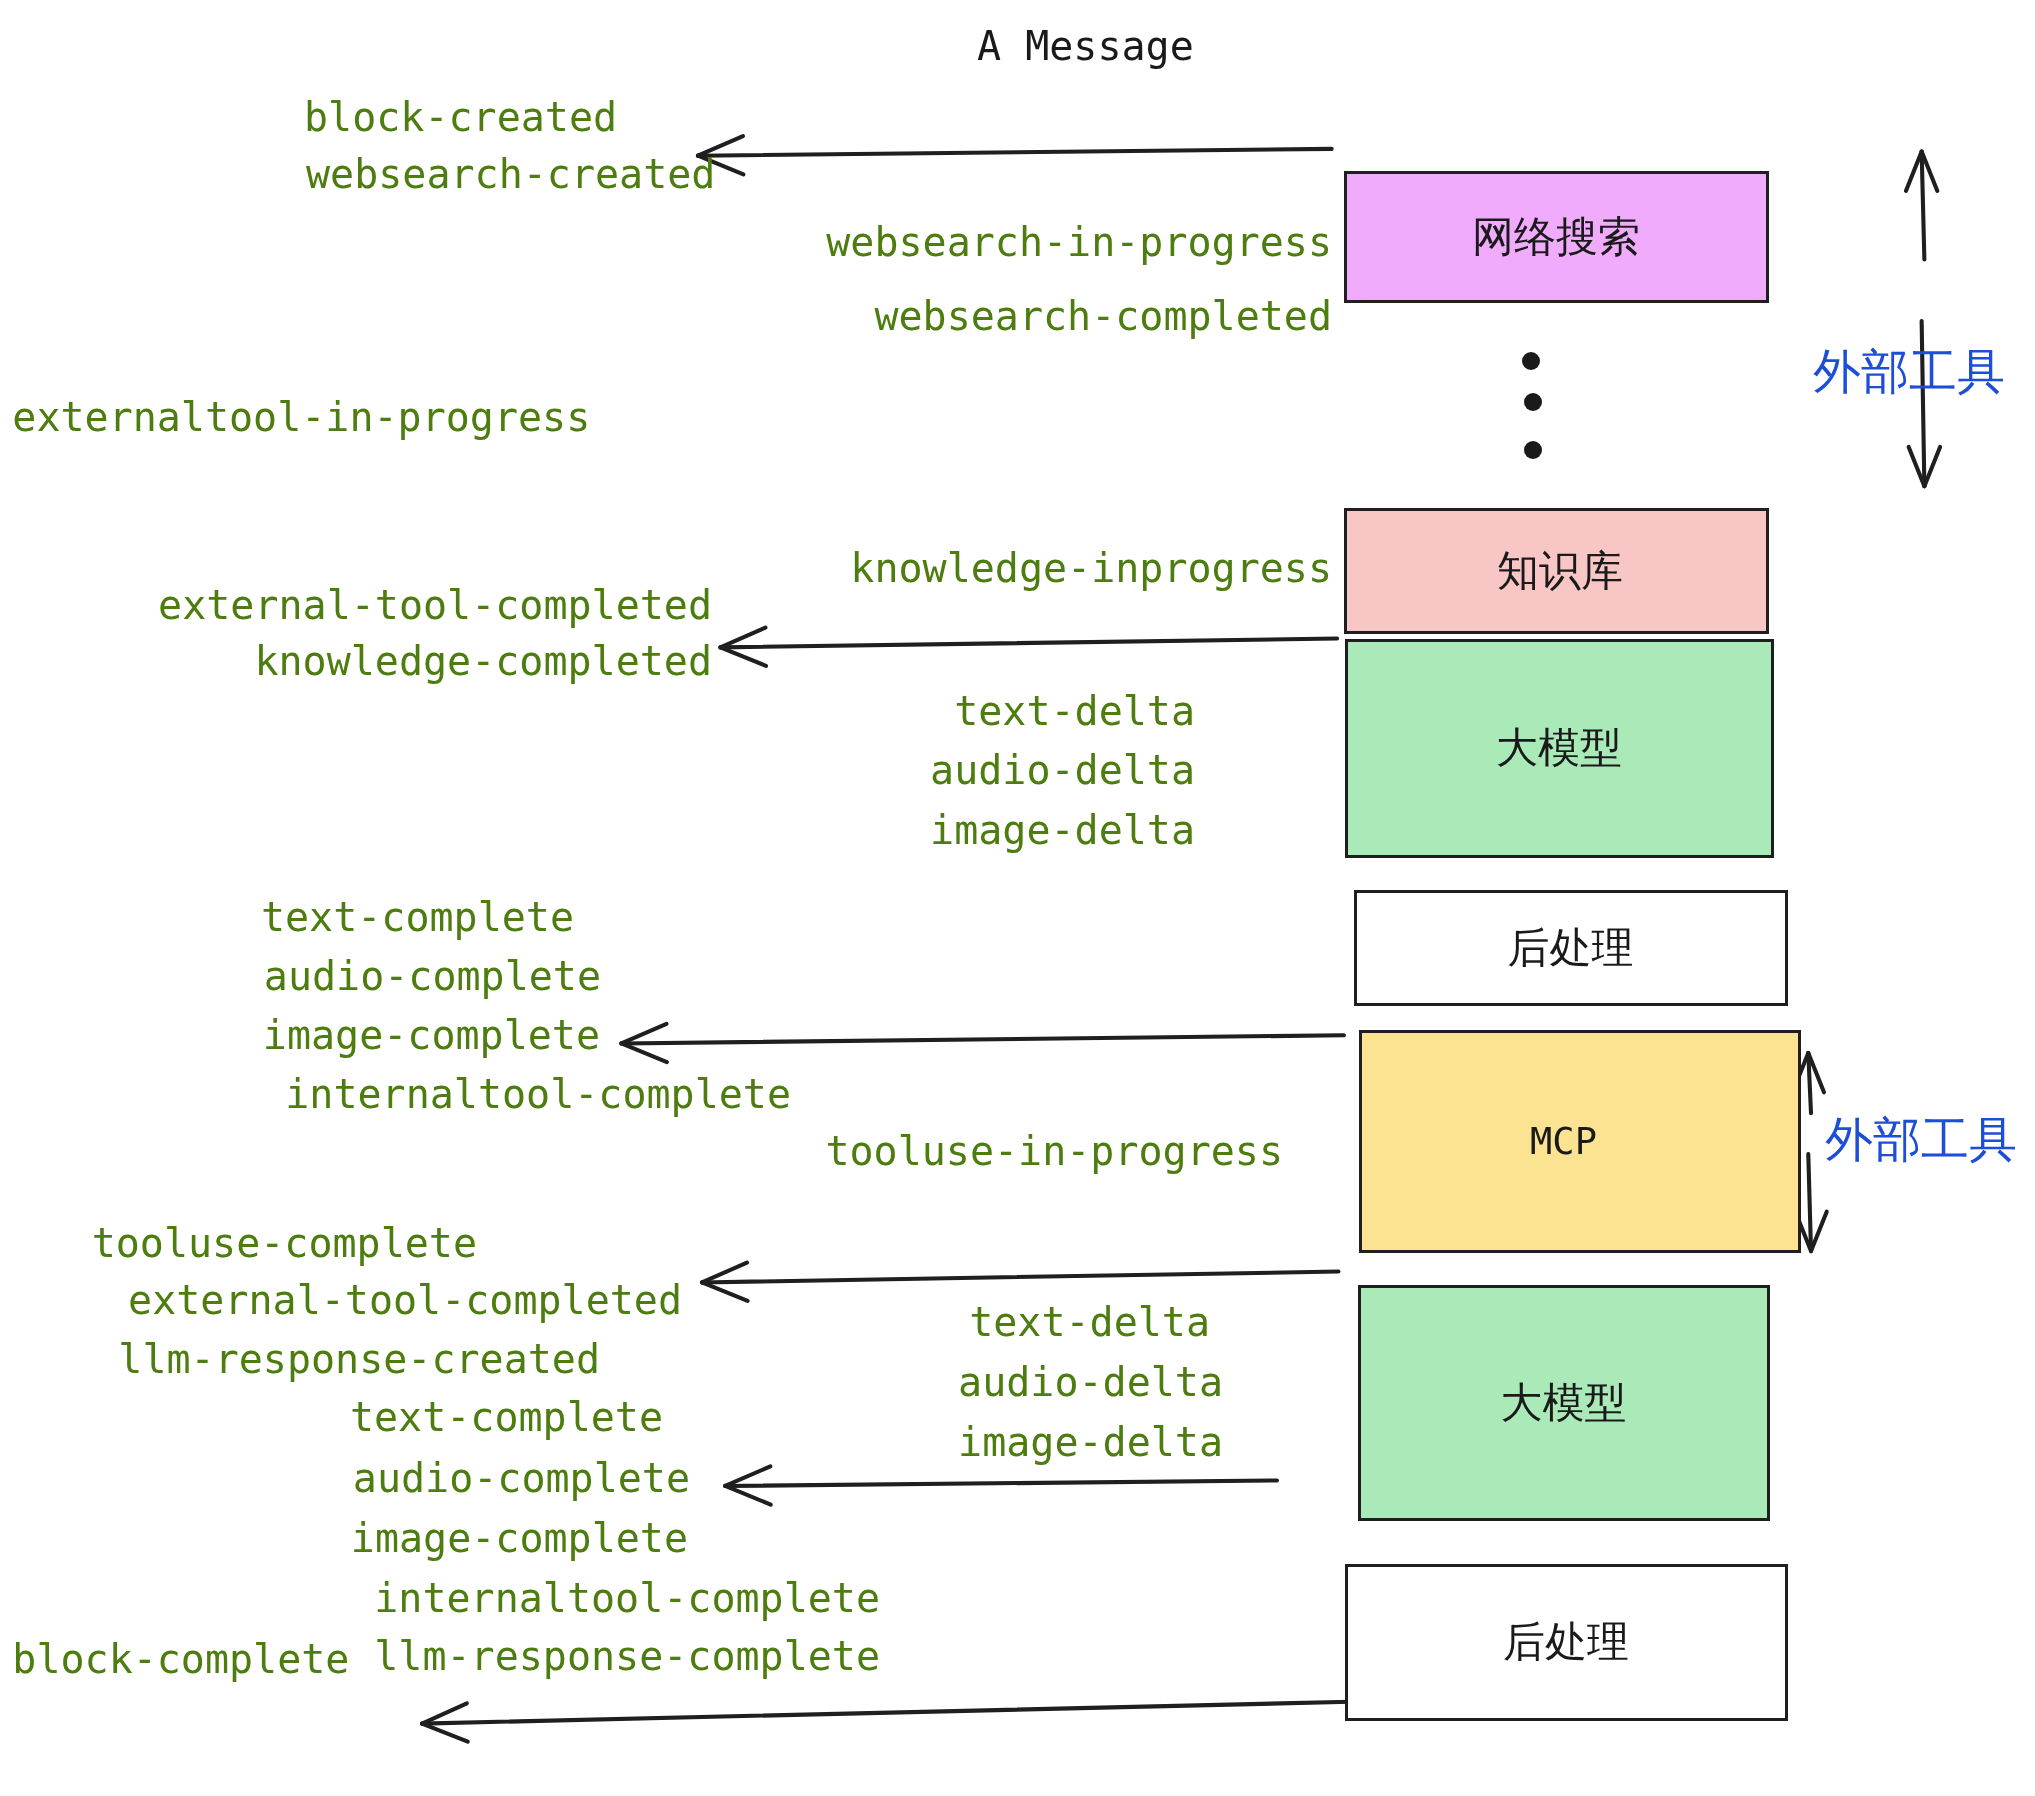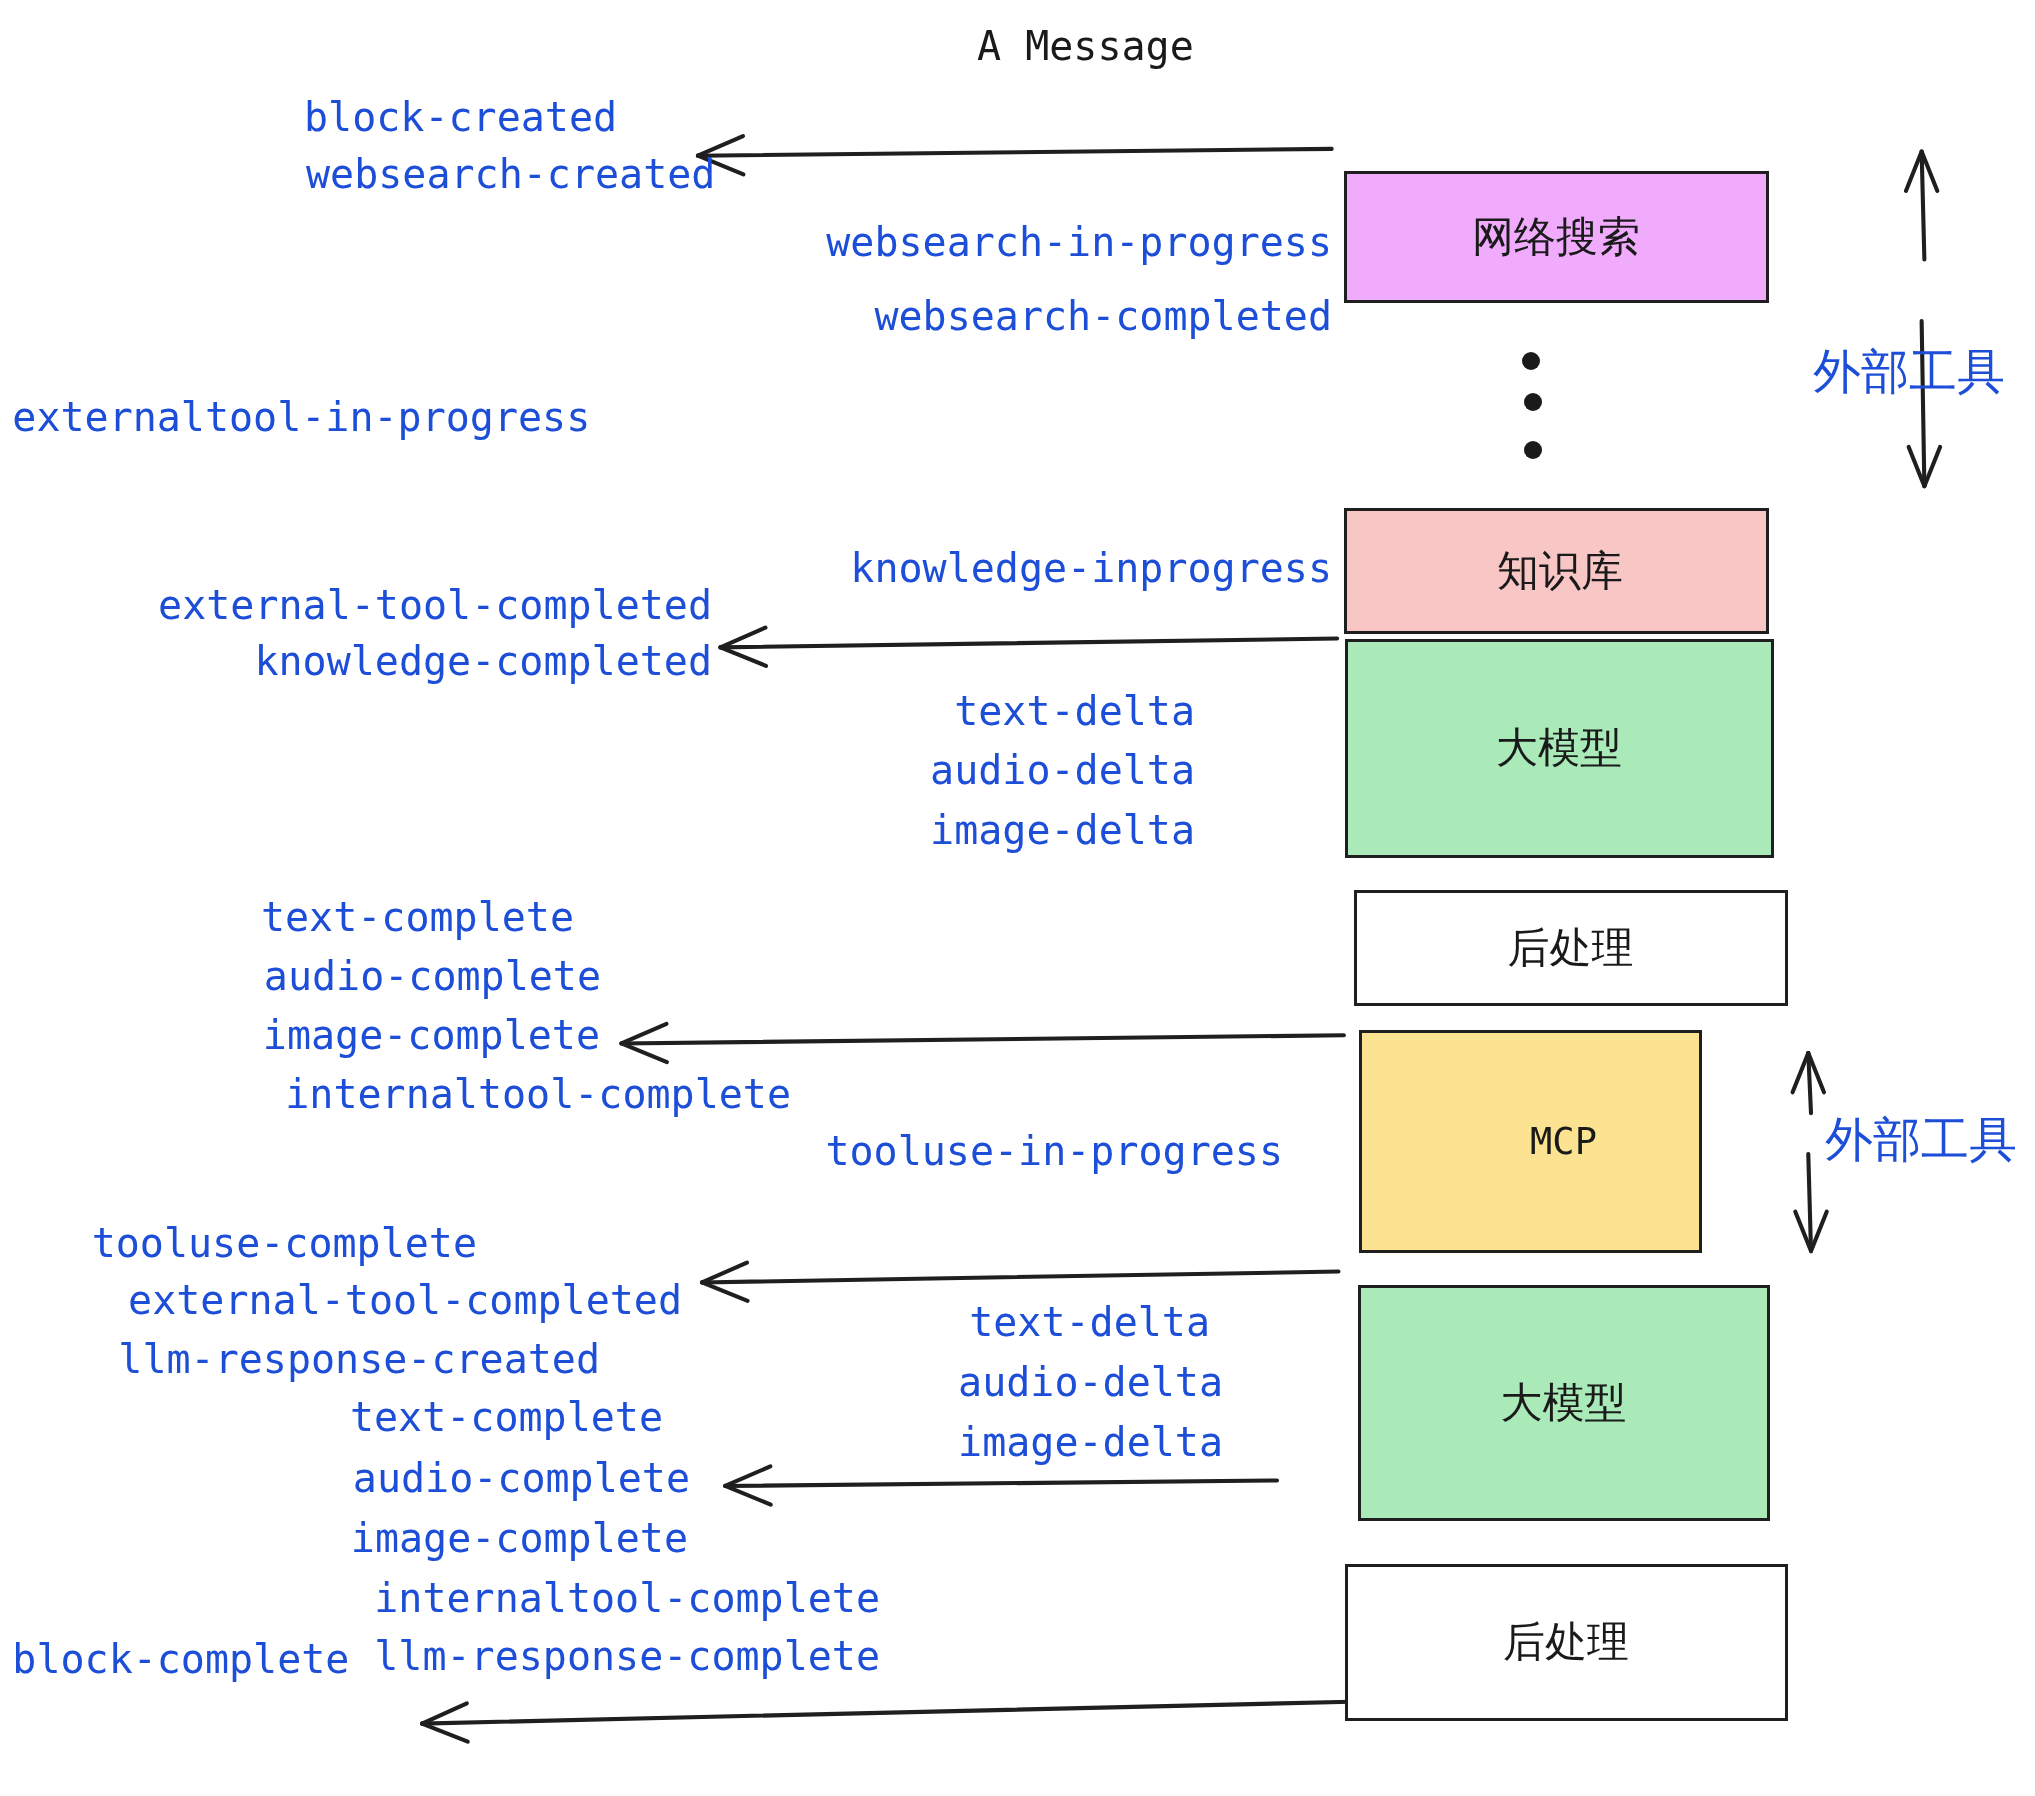--- a/index.html
+++ b/index.html
@@ -10,21 +10,21 @@
     background:#ffffff;
     overflow:hidden;
     font-family:"DejaVu Sans Mono", monospace;
   }
   #stage svg{position:absolute;left:0;top:0;width:2035px;height:1796px;}
   .evt{
     position:absolute;
     font-family:"DejaVu Sans Mono","Liberation Mono",monospace;
     font-size:40px;
     line-height:1;
-    color:#1d4ed8;
+    color:#4d7c0f;
     white-space:nowrap;
     letter-spacing:0px;
   }
   .evt.r{transform:translateX(-100%);}
   .title{
     position:absolute;
     font-family:"DejaVu Sans Mono","Liberation Mono",monospace;
     font-size:40px;
     color:#1a1a1a;
     white-space:nowrap;
@@ -145,21 +145,21 @@
       </div>
       <div class="box" style="left: 1344px; top: 508px; width: 425px; height: 126px; background: rgb(249, 198, 198); border-color: rgb(31, 31, 31);">
         <div class="boxlabel" style="left: 4px; top: 0px; width: 418px; height: 120px; position: absolute;">知识库</div>
       </div>
       <div class="box" style="left: 1345px; top: 639px; width: 429px; height: 219px; background: rgb(170, 234, 185); border-color: rgb(31, 31, 31);">
         <div class="boxlabel" style="left: 0px; top: 0px; width: 422px; height: 212px; position: absolute;">大模型</div>
       </div>
       <div class="box" style="left: 1354px; top: 890px; width: 434px; height: 116px; background: rgb(255, 255, 255); border-color: rgb(31, 31, 31);">
         <div class="boxlabel" style="left: 0px; top: 0px; width: 427px; height: 109px; position: absolute;">后处理</div>
       </div>
-      <div class="box" style="left: 1359px; top: 1030px; width: 343px; height: 223px; background: rgb(251, 227, 146); border-color: rgb(31, 31, 31);">
+      <div class="box" style="left: 1359px; top: 1030px; width: 442px; height: 223px; background: rgb(251, 227, 146); border-color: rgb(31, 31, 31);">
         <div class="boxlabel mcplabel" style="left: 0px; top: 0px; width: 403px; height: 217px; position: absolute;">MCP</div>
       </div>
       <div class="box" style="left: 1358px; top: 1285px; width: 412px; height: 236px; background: rgb(170, 234, 185); border-color: rgb(31, 31, 31);">
         <div class="boxlabel" style="left: 0px; top: 0px; width: 405px; height: 229px; position: absolute;">大模型</div>
       </div>
       <div class="box" style="left: 1345px; top: 1564px; width: 443px; height: 157px; background: rgb(255, 255, 255); border-color: rgb(31, 31, 31);">
         <div class="boxlabel" style="left: 0px; top: 0px; width: 436px; height: 150px; position: absolute;">后处理</div>
       </div>
     </div>
   <div id="labels-host">

